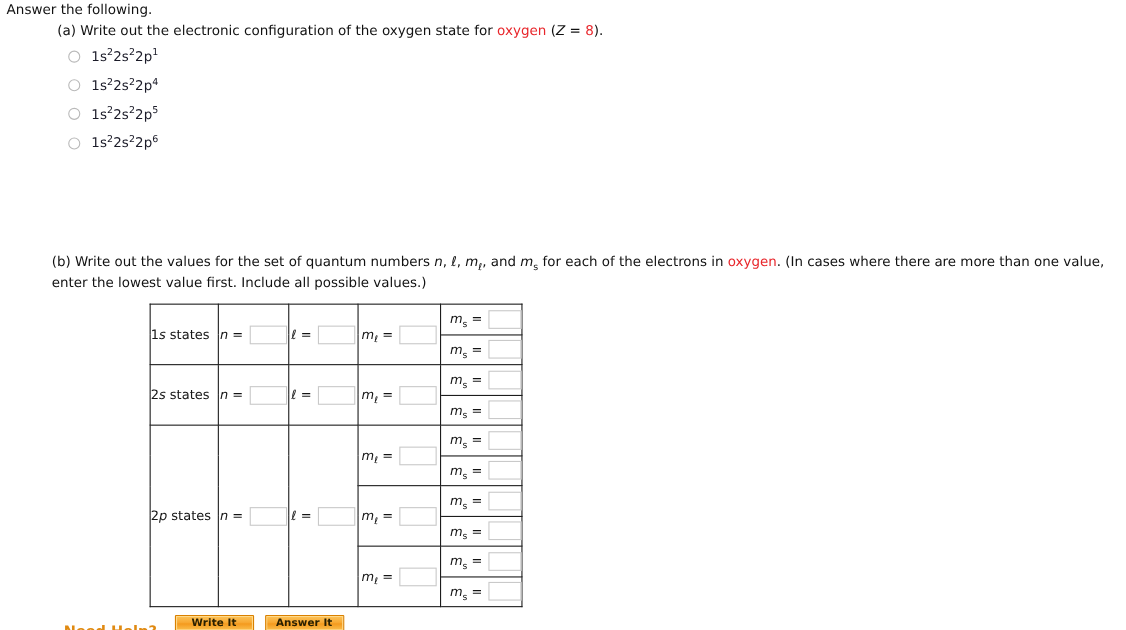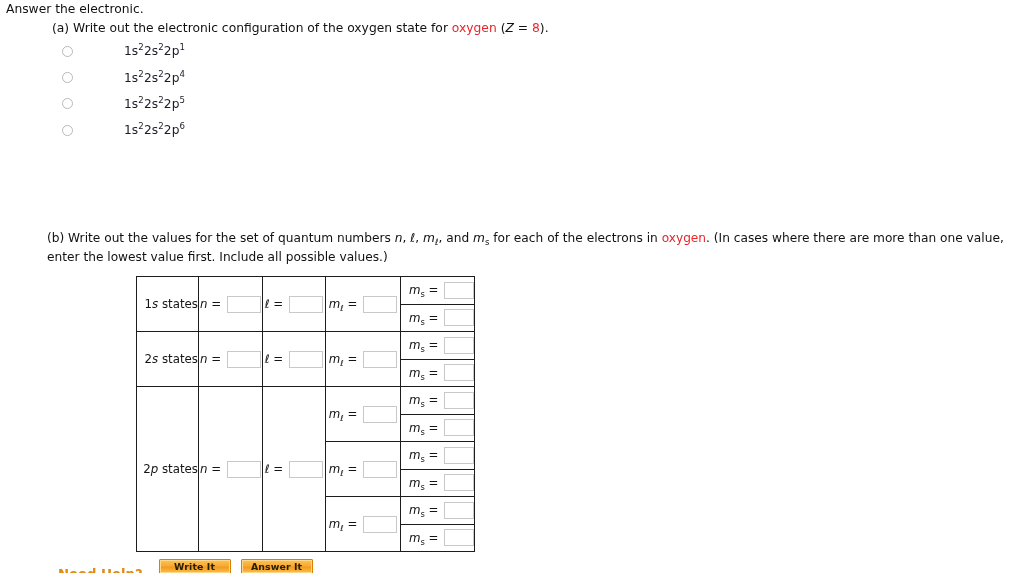--- a/index.html
+++ b/index.html
@@ -44,21 +44,20 @@
   .options {
     position: absolute;
     left: 62px;
     top: 38px;
     width: 300px;
   }
   .option-row {
     height: 26.4px;
     display: flex;
     align-items: center;
-    gap: 41px;
   }
   .radio {
     width: 11px;
     height: 11px;
     border-radius: 50%;
     border: 1.3px solid #b9b9b9;
     background: #ffffff;
     box-sizing: border-box;
     flex: 0 0 auto;
     margin-right: 10px;
@@ -97,21 +96,21 @@
     left: 136px;
     top: 276px;
     width: 338px;
     border-collapse: collapse;
     table-layout: fixed;
   }
   .qtable td {
     border: 1px solid #1c1c1c;
     padding: 0;
     vertical-align: middle;
-    text-align: right;
+    text-align: left;
     font-size: 11.6px;
     color: #141414;
   }
   .col-state  { width: 62px; }
   .col-n      { width: 64px; }
   .col-l      { width: 63px; }
   .col-ml     { width: 75px; }
   .col-ms     { width: 74px; }
 
   .state-cell { height: 53px; }
@@ -174,21 +173,21 @@
     box-sizing: border-box;
     cursor: pointer;
     letter-spacing: 0.1px;
   }
 </style>
 </head>
 <body>
 
 <div class="page">
 
-  <div class="intro">Answer the electronic.</div>
+  <div class="intro">Answer the following.</div>
 
   <div class="part-a-prompt"><span>(a) Write out the electronic configuration of the oxygen state for </span><span class="hl">oxygen</span><span> (<span class="ital">Z</span> = <span class="hl">8</span>).</span></div>
 
   <div class="options">
 
     <div class="option-row">
       <span class="radio"></span>
       <span class="option-label">1s<sup>2</sup>2s<sup>2</sup>2p<sup>1</sup></span>
     </div>
 

